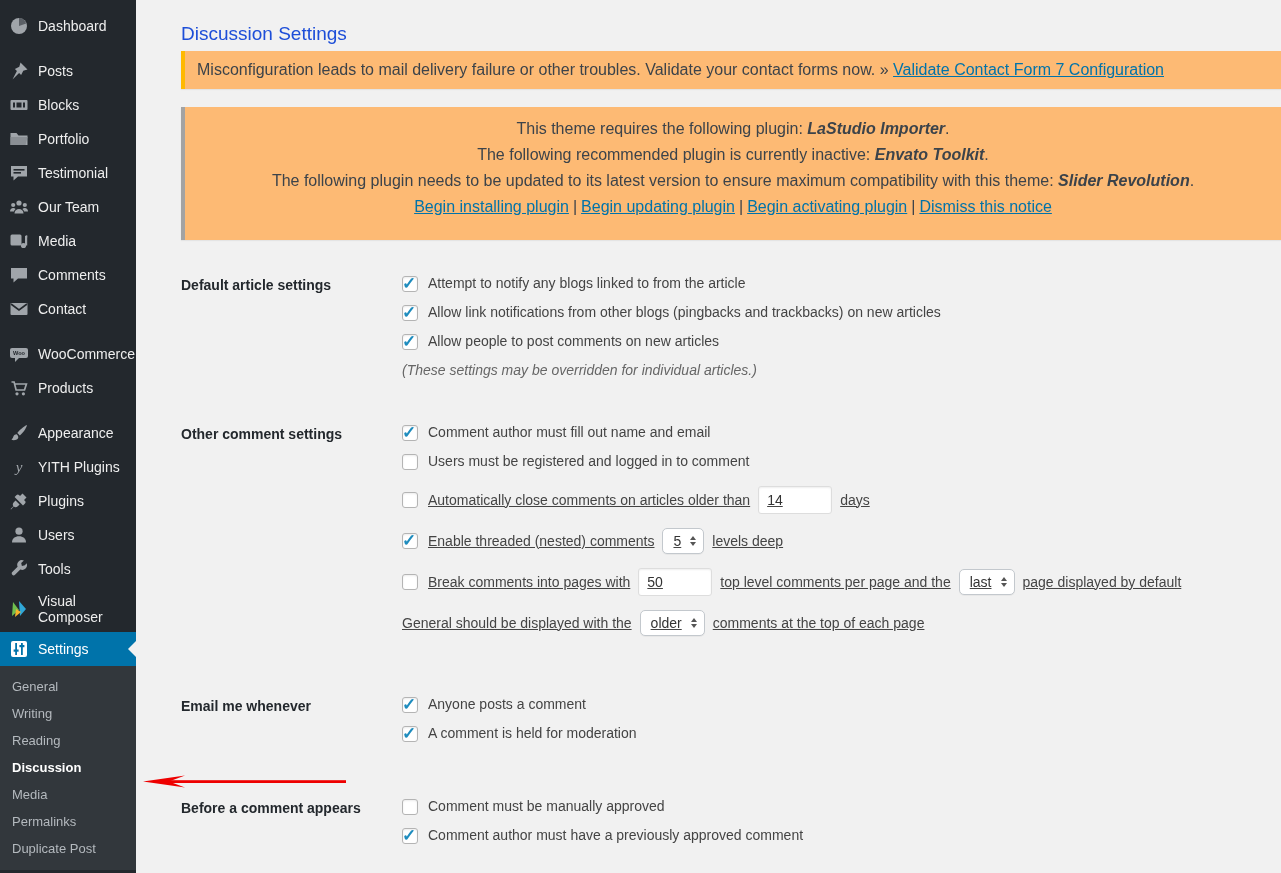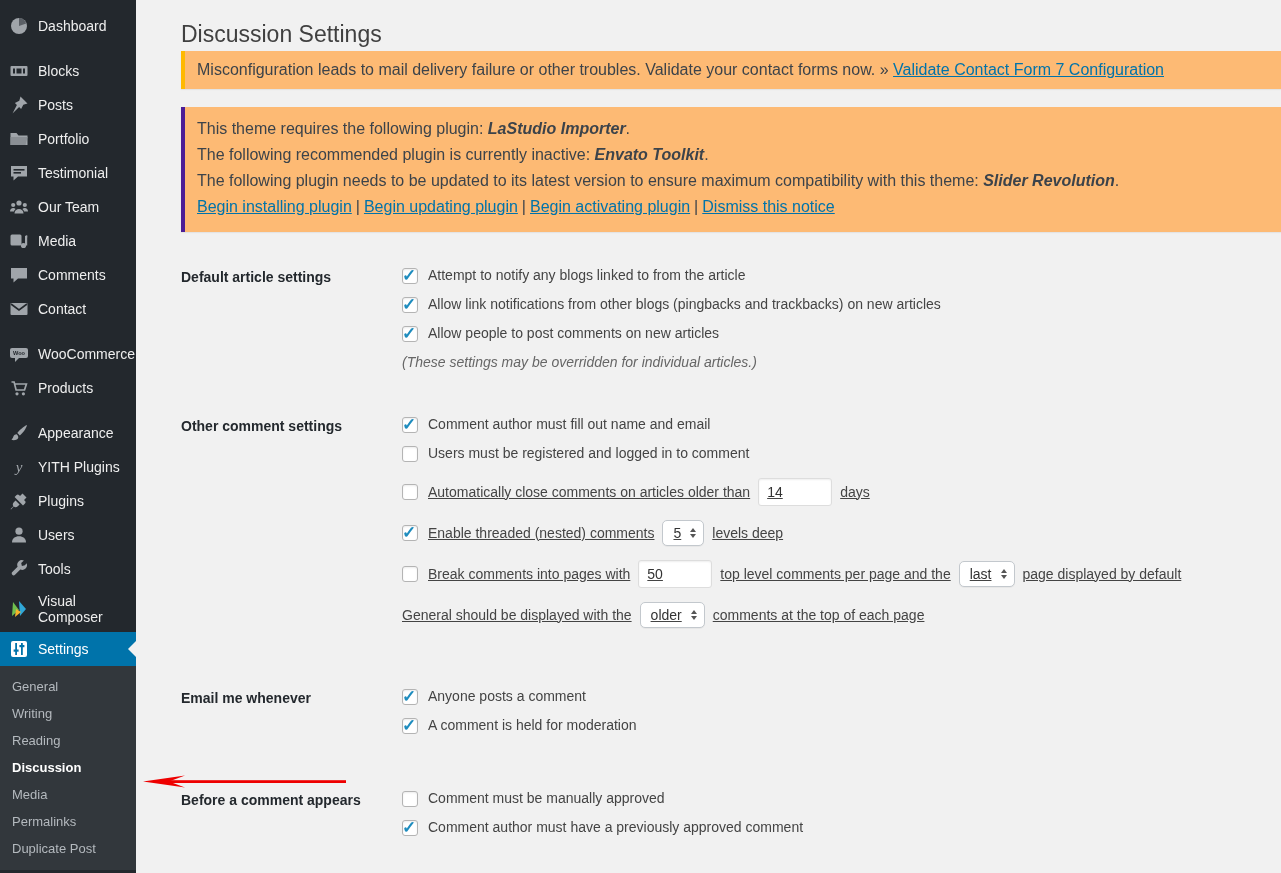--- a/index.html
+++ b/index.html
@@ -19,25 +19,25 @@
      border:8px solid transparent; border-right-color:#f1f1f1; }
   .submenu { background:#32373c; padding:7px 0 8px; }
   .submenu-item { display:block; padding:6px 5px 6px 12px; font-size:13px; color:#b4b9be; cursor:pointer; line-height:15px; }
   .submenu-item.current { color:#fff; font-weight:700; }
 
   
   .red-arrow { position:absolute; left:143px; top:775px; z-index:5; pointer-events:none; }
 
   
   .content { margin-left:160px; padding:0 0 0 21px; }
-  h1.page-title { font-size:23px; font-weight:400; color:#404040; padding:19px 0 0; line-height:30px; }
+  h1.page-title { font-size:19px; font-weight:400; color:#1d4ed8; padding:19px 0 0; line-height:30px; }
 
   .notice { background:#fdba74; margin:2px 0 0; padding:10px 12px; box-shadow:0 1px 1px 0 rgba(0,0,0,.05); font-size:16px; color:#3c434a; }
   .notice.warning { border-left:4px solid #ffb900; }
-  .notice.success { border-left:4px solid #4c1d95; margin-top:18px; padding:4px 12px 8px; }
+  .notice.success { border-left:4px solid #a3a3a3; margin-top:18px; padding:4px 12px 16px;text-align:center; }
   .notice a { color:#0073aa; text-decoration:underline; cursor:pointer; }
   .notice.success p { margin:9px 0; line-height:17px; }
   .notice.success em { font-style:italic; font-weight:700; }
   .notice.success p b { font-weight:400; }
   .plugin-links a { font-weight:400; }
   .sep { color:#3c434a; padding:0 4px; }
 
   
   .form { margin-top:33px; }
   .form-row { display:flex; margin-bottom:44px;justify-content:space-between; }
@@ -73,36 +73,36 @@
         </svg>
     </span>
     <span class="mlabel">Dashboard</span>
   </div>
 
   <div class="menu-gap"></div>
 
   <div class="menu-item">
     <span class="micon">
       <svg width="20" height="20" viewBox="0 0 20 20">
+          <path d="M11.5 1.5l7 7-4.2 1.2-2.2 4.4-2-2-6.6 6.4 4.4-8.6-2-2 4.4-2.2z" fill="#a0a5aa"></path>
+        </svg>
+    </span>
+    <span class="mlabel">Posts</span>
+  </div>
+
+  <div class="menu-item">
+    <span class="micon">
+      <svg width="20" height="20" viewBox="0 0 20 20">
           <rect x="1.5" y="5" width="17" height="10" rx="1" fill="#a0a5aa"></rect>
           <rect x="4" y="7.5" width="2" height="5" fill="#23282d"></rect>
           <rect x="7.5" y="7.5" width="5" height="5" fill="#23282d"></rect>
           <rect x="14" y="7.5" width="2" height="5" fill="#23282d"></rect>
         </svg>
     </span>
     <span class="mlabel">Blocks</span>
-  </div>
-
-  <div class="menu-item">
-    <span class="micon">
-      <svg width="20" height="20" viewBox="0 0 20 20">
-          <path d="M11.5 1.5l7 7-4.2 1.2-2.2 4.4-2-2-6.6 6.4 4.4-8.6-2-2 4.4-2.2z" fill="#a0a5aa"></path>
-        </svg>
-    </span>
-    <span class="mlabel">Posts</span>
   </div>
 
   <div class="menu-item">
     <span class="micon">
       <svg width="20" height="20" viewBox="0 0 20 20">
           <path d="M1.5 4h6l2 2.5h9V16h-17z" fill="#a0a5aa"></path>
           <path d="M1.5 8h17l-2 8h-15z" fill="#8a8f94"></path>
         </svg>
     </span>
     <span class="mlabel">Portfolio</span>

